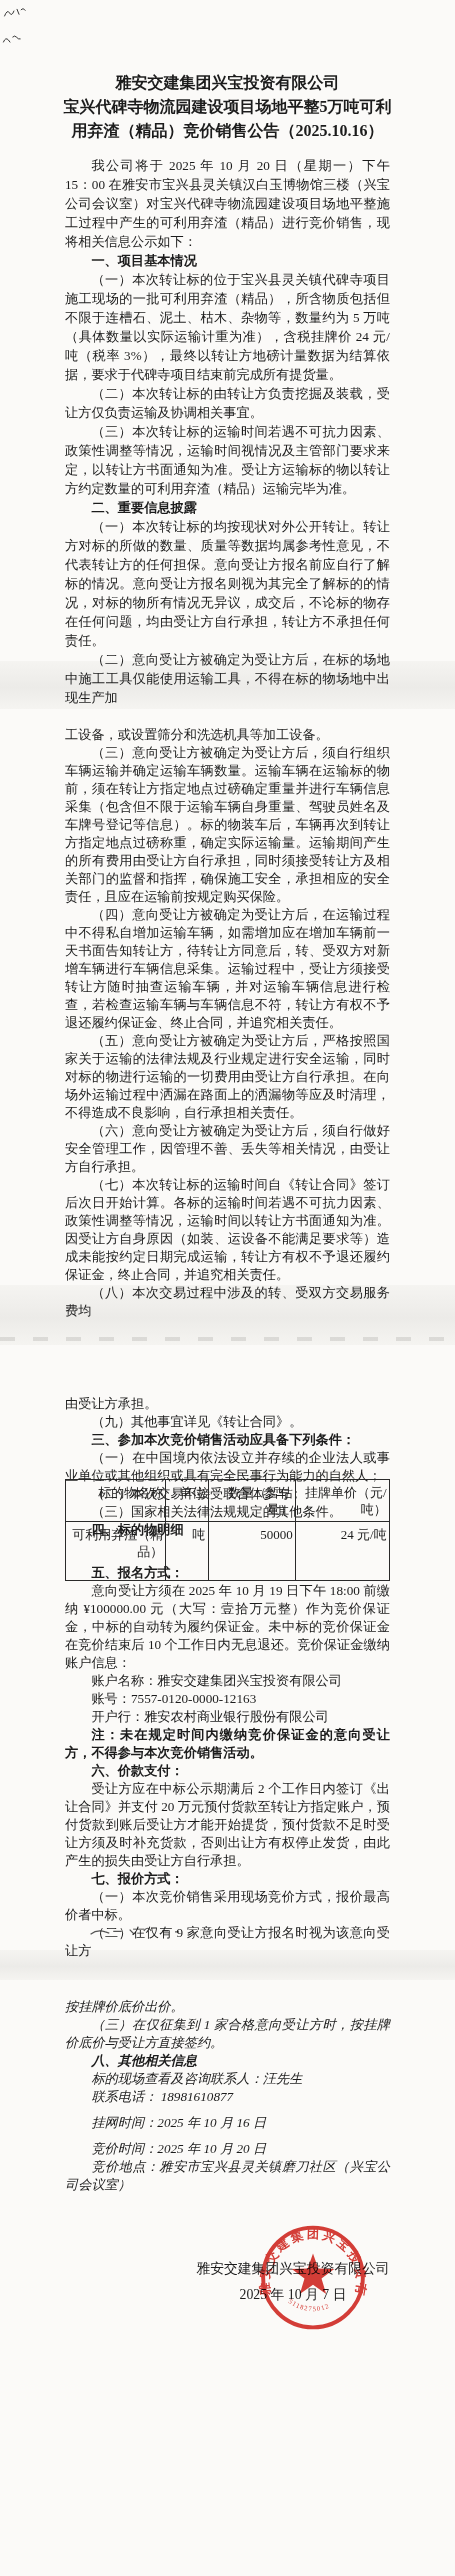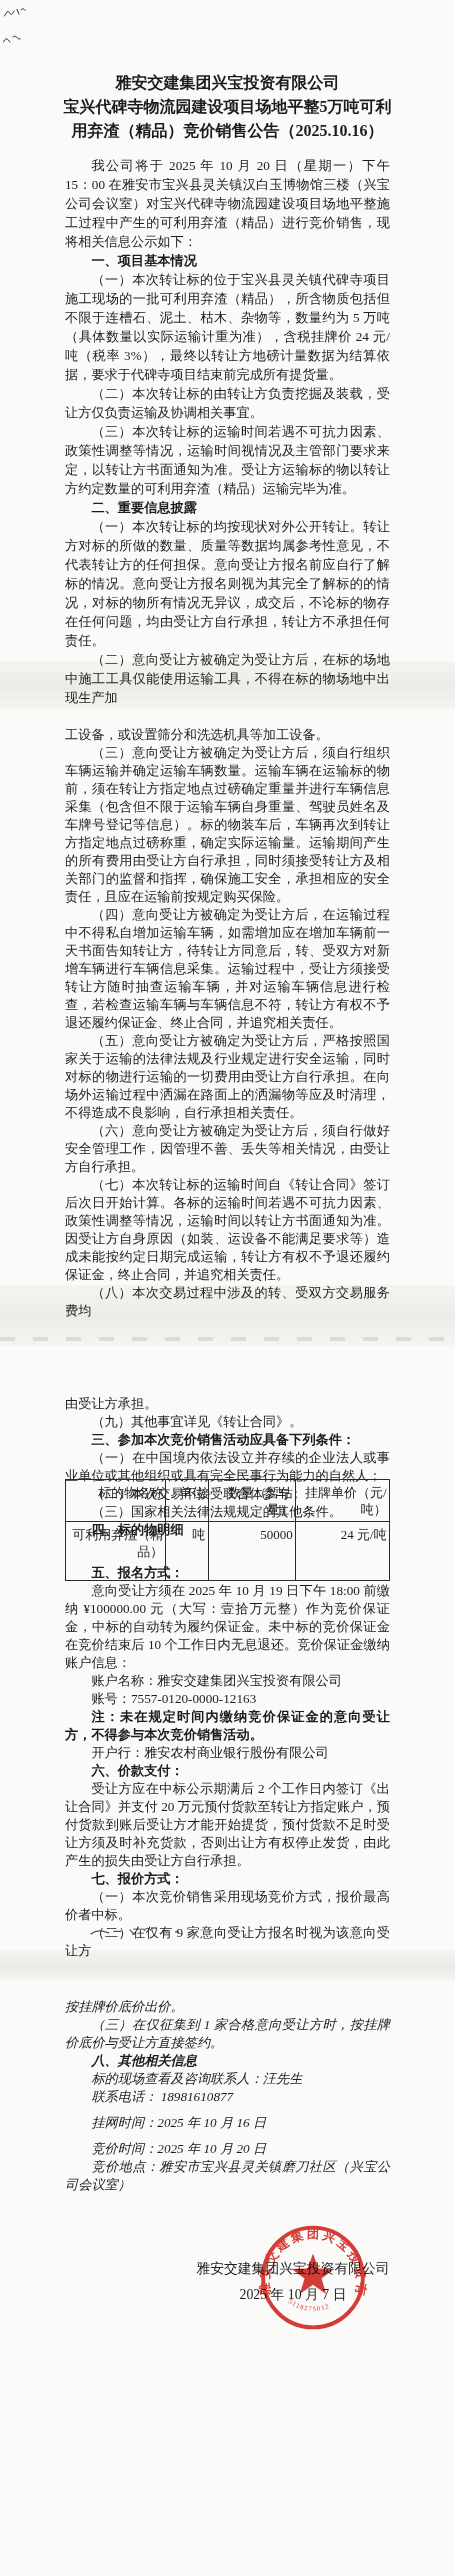--- a/index.html
+++ b/index.html
@@ -122,22 +122,22 @@
       </tr>
     </tbody>
       </table>
   </div>
 
   <div class="page-content" style="top:1564px;">
       <p class="para h">五、报名方式：</p>
       <p class="para">意向受让方须在 2025 年 10 月 19 日下午 18:00 前缴纳 ¥100000.00 元（大写：壹拾万元整）作为竞价保证金，中标的自动转为履约保证金。未中标的竞价保证金在竞价结束后 10 个工作日内无息退还。竞价保证金缴纳账户信息：</p>
       <p class="para">账户名称：雅安交建集团兴宝投资有限公司</p>
       <p class="para">账号：7557-0120-0000-12163</p>
+      <p class="para">开户行：雅安农村商业银行股份有限公司</p>
       <p class="para h">注：未在规定时间内缴纳竞价保证金的意向受让方，不得参与本次竞价销售活动。</p>
-      <p class="para">开户行：雅安农村商业银行股份有限公司</p>
       <p class="para h">六、价款支付：</p>
       <p class="para">受让方应在中标公示期满后 2 个工作日内签订《出让合同》并支付 20 万元预付货款至转让方指定账户，预付货款到账后受让方才能开始提货，预付货款不足时受让方须及时补充货款，否则出让方有权停止发货，由此产生的损失由受让方自行承担。</p>
       <p class="para h">七、报价方式：</p>
       <p class="para">（一）本次竞价销售采用现场竞价方式，报价最高价者中标。</p>
       <p class="para">（二）在仅有 9 家意向受让方报名时视为该意向受让方</p>
     </div>
 
   <div class="page-content" style="top:1985px;font-style:italic;">
       <p class="para noind">按挂牌价底价出价。</p>
       <p class="para">（三）在仅征集到 1 家合格意向受让方时，按挂牌价底价与受让方直接签约。</p>

